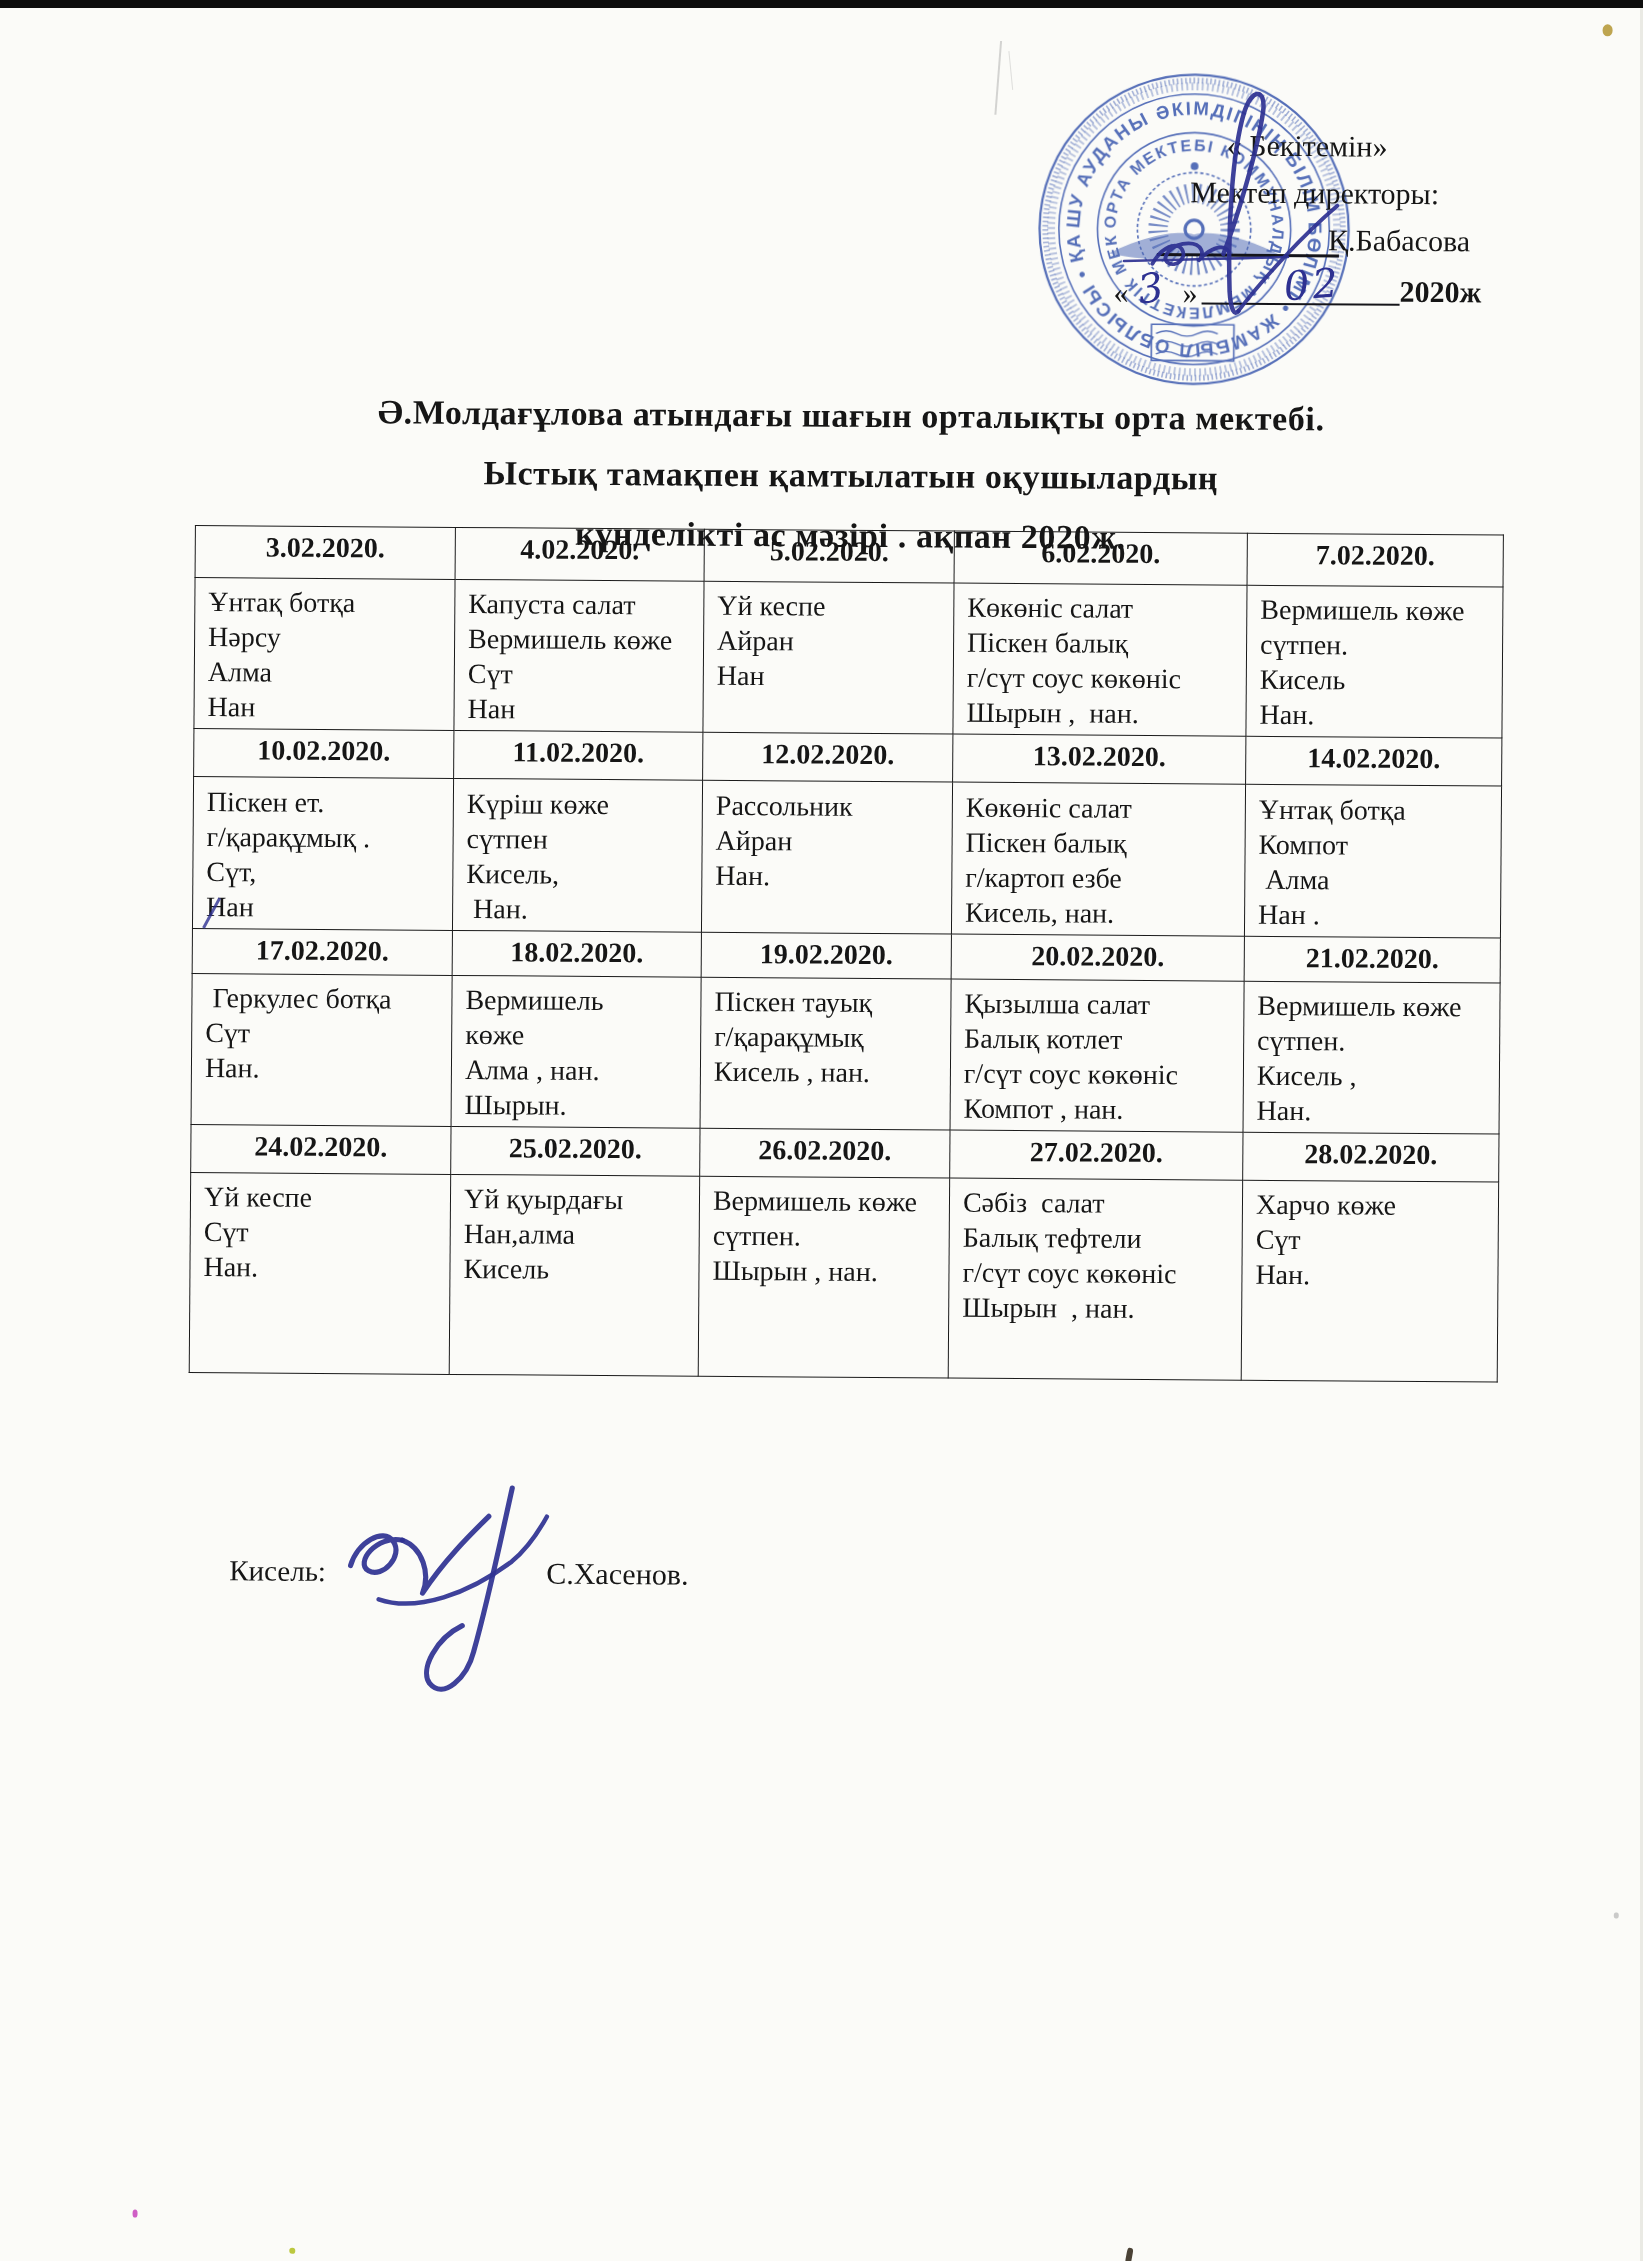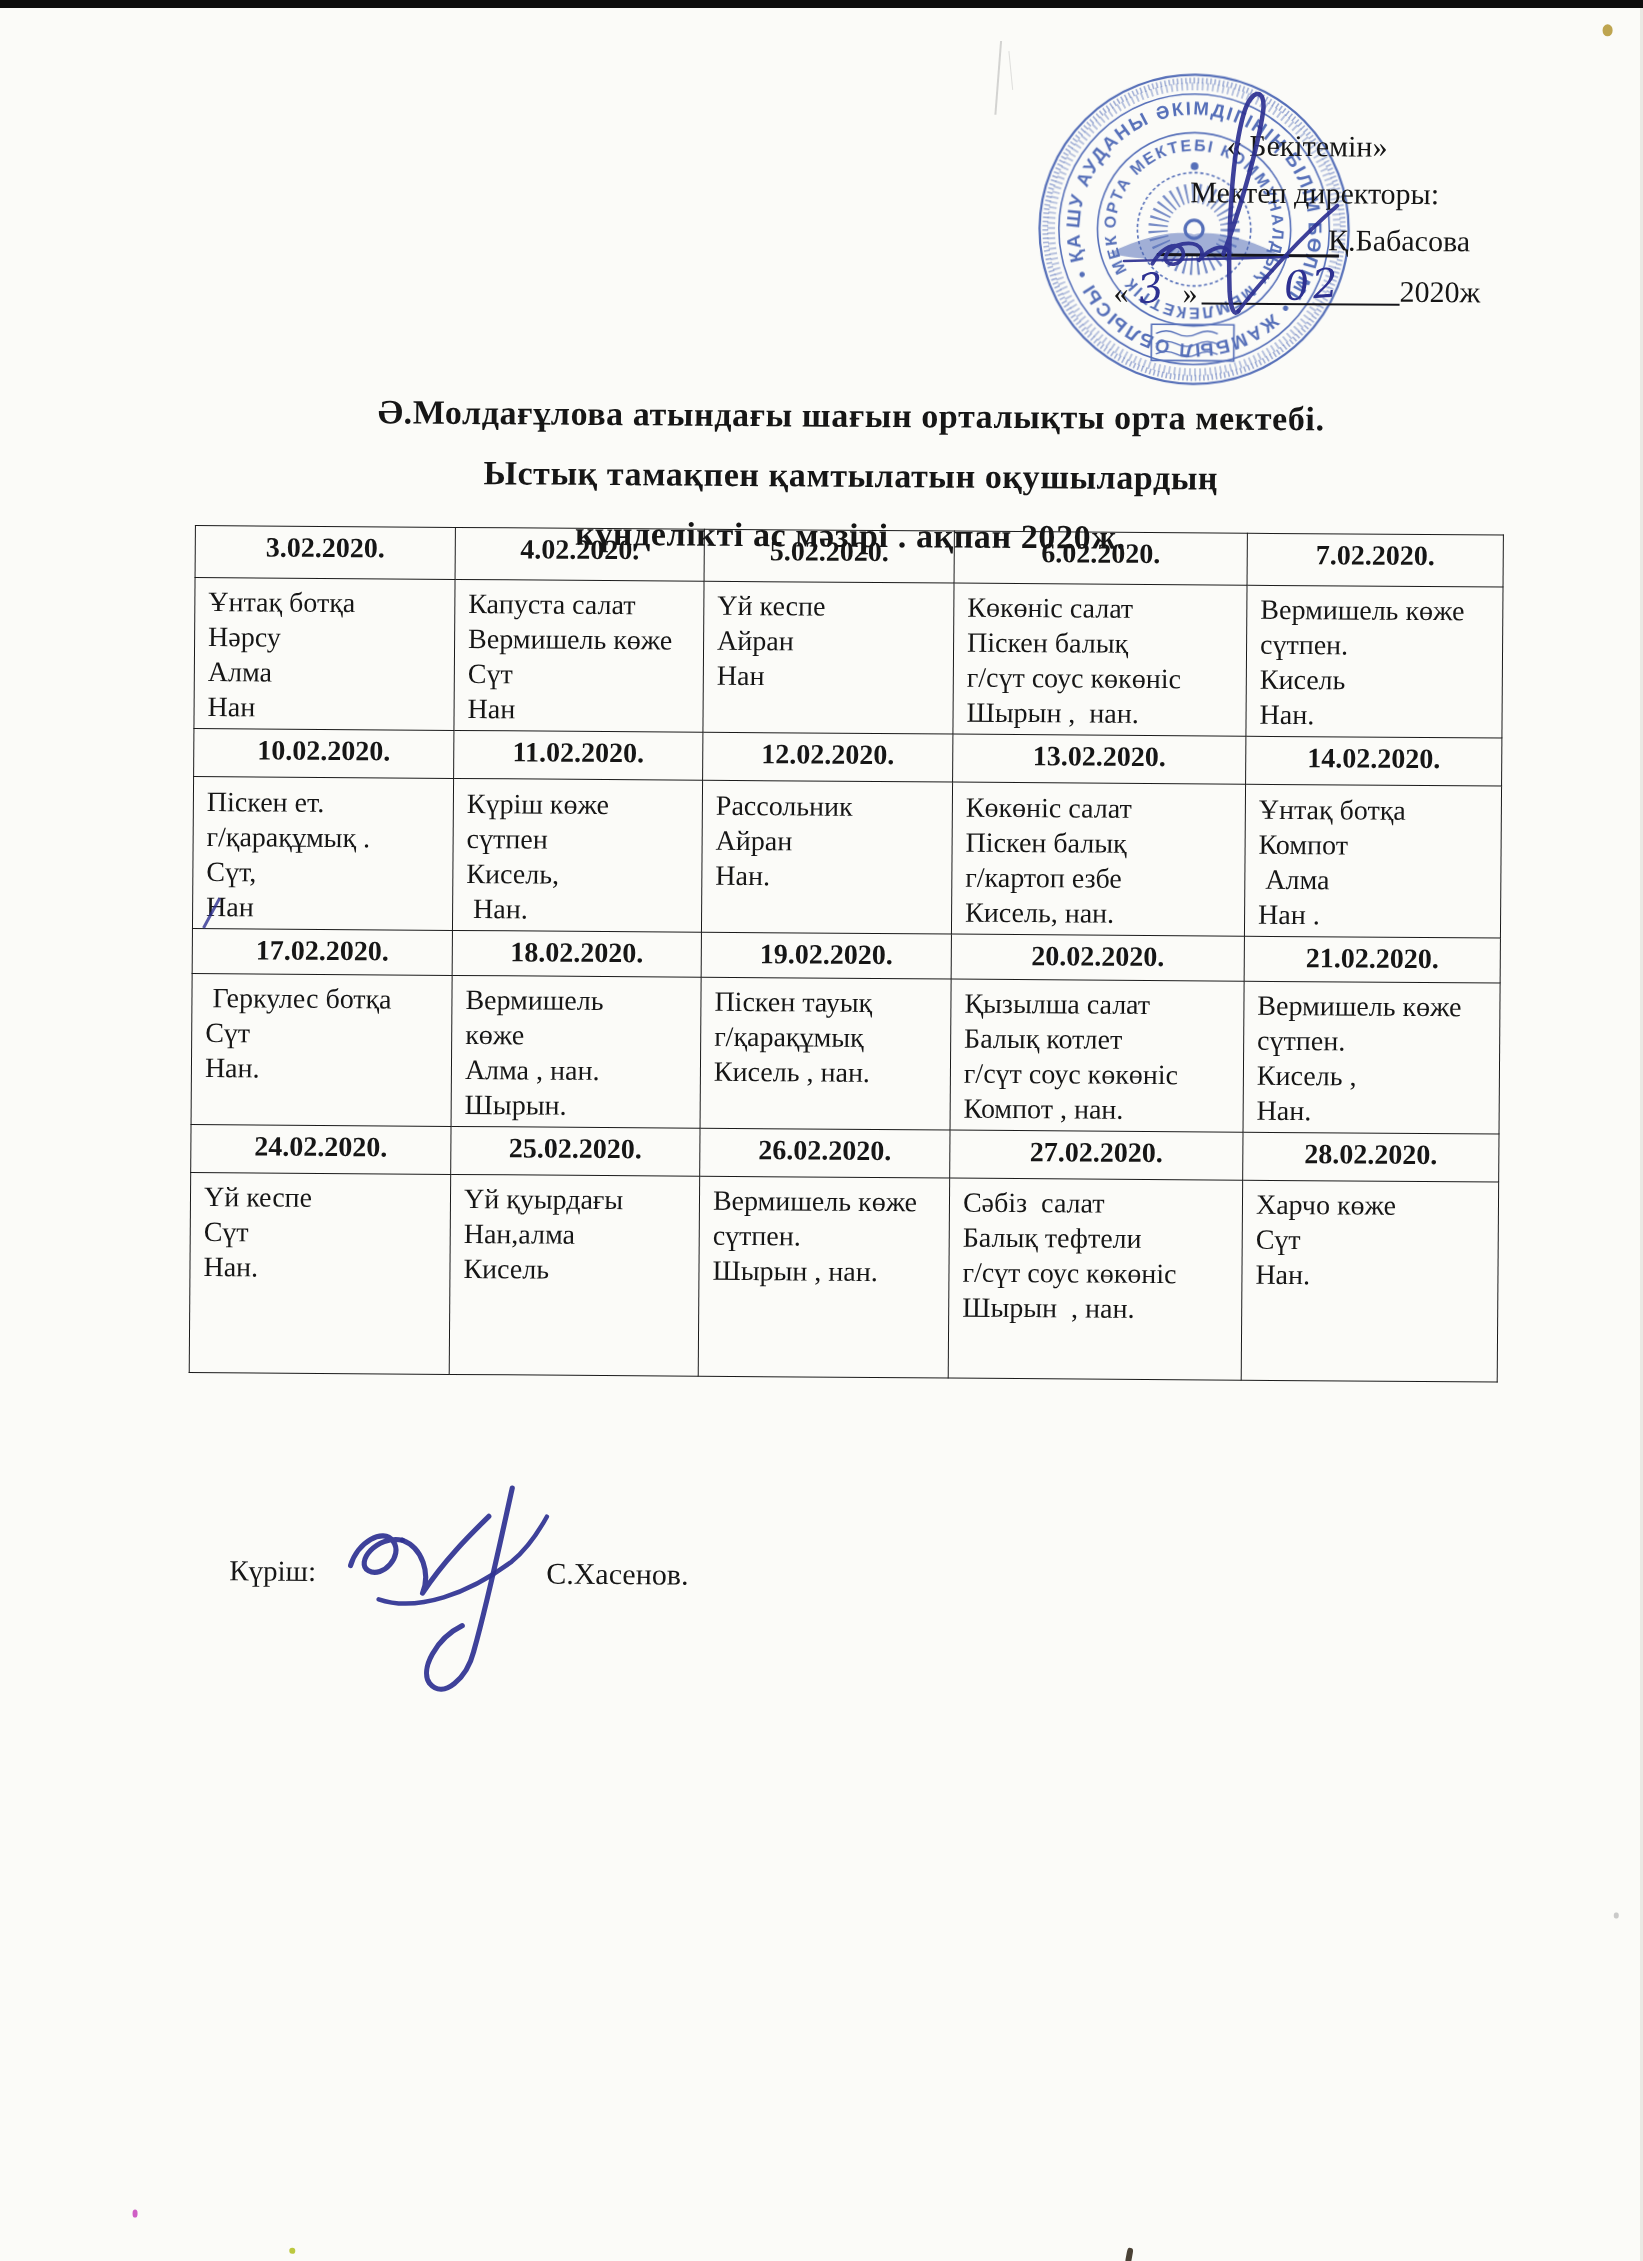--- a/index.html
+++ b/index.html
@@ -23,21 +23,21 @@
 
   
   .approve-line{position:absolute;font-weight:normal;white-space:nowrap;z-index:5;}
   .ap-bekitemin{left:1224px;top:121px;font-size:30px;}
   .ap-director{left:1188px;top:168px;font-size:30px;}
   .ap-name{left:1326px;top:215px;font-size:30px;}
   .ap-underline1{position:absolute;left:1155px;top:224px;width:182px;height:24.5px;border-bottom:3.2px solid #15151a;z-index:4;}
   .ap-quote-open{left:1112px;top:269px;font-size:30px;}
   .ap-quote-close{left:1181px;top:269px;font-size:30px;}
   .ap-underline2{position:absolute;left:1200px;top:271px;width:198px;height:26px;border-bottom:2.6px solid #15151a;z-index:4;}
-  .ap-year{left:1398px;top:266px;font-size:30px;}
+  .ap-year{left:1398px;top:266px;font-size:30px;font-weight:bold;}
   .ink-digit{position:absolute;color:var(--ink);font-family:"DejaVu Serif", serif;font-style:italic;z-index:7;}
   .ink-day{left:1136px;top:258px;font-size:40px;transform:rotate(-9deg);}
   .ink-month{left:1282px;top:253px;font-size:40px;letter-spacing:3.2px;transform:rotate(-5deg);}
 
   
   .stamp-wrap{position:absolute;left:1031px;top:61px;width:322px;height:322px;z-index:2;filter:blur(0.4px);opacity:.88;}
   .stamp-stroke{stroke:var(--stamp);fill:none;}
   .stamp-fill{fill:var(--stamp);}
   .ringtext{fill:var(--stamp);font-family:"Liberation Sans", sans-serif;font-weight:bold;}
 
@@ -283,21 +283,21 @@
               <div class="mline">Харчо көже</div>
               <div class="mline">Сүт</div>
               <div class="mline">Нан.</div>
             </td>
         </tr>
       </tbody>
     </table>
 
     <div class="ink-slash"></div>
 
-    <div class="foot-label">Күріш:</div>
+    <div class="foot-label">Кисель:</div>
     <svg class="sigsvg" style="left:335px;top:1469px;width:245px;height:232px;" viewBox="520 2280 380 360">
       <path class="ink-path" stroke-width="8" d="M 556 2428 C 566 2392 606 2368 622 2390 C 638 2412 606 2448 584 2436 C 562 2424 596 2380 636 2388"></path>
       <path class="ink-path" stroke-width="8" d="M 636 2388 C 668 2400 680 2440 668 2470 C 700 2420 740 2380 770 2350"></path>
       <path class="ink-path" stroke-width="8" d="M 806 2306 C 790 2380 770 2480 748 2560 C 738 2600 702 2636 680 2610 C 664 2588 690 2540 730 2520"></path>
       <path class="ink-path" stroke-width="7" d="M 600 2480 C 660 2500 740 2470 806 2420 C 830 2400 848 2372 860 2350"></path>
     </svg>
     <div class="foot-name">С.Хасенов.</div>
 
     <div class="smudge" style="left:994px;top:35px;width:1.9px;height:74px;opacity:.35;transform:rotate(4deg);"></div>
     <div class="smudge" style="left:1007px;top:45px;width:1.3px;height:39px;opacity:.25;transform:rotate(-6deg);"></div>

